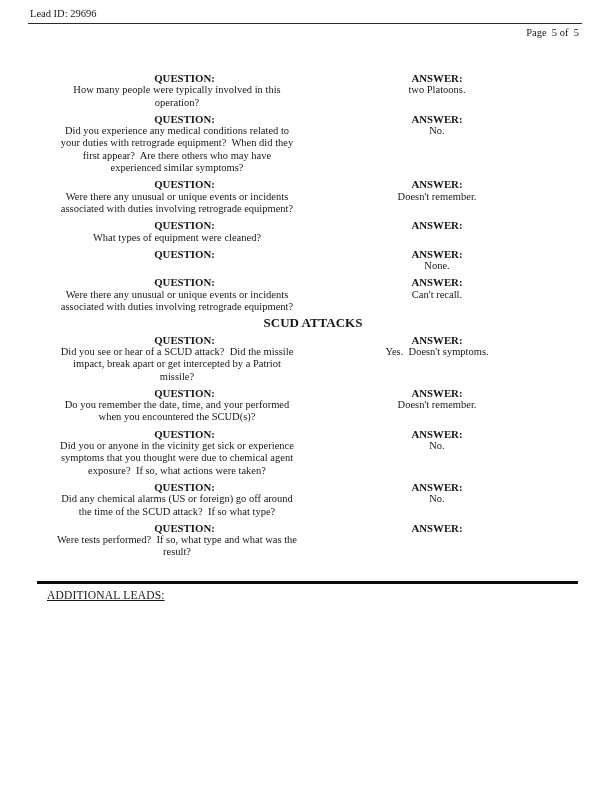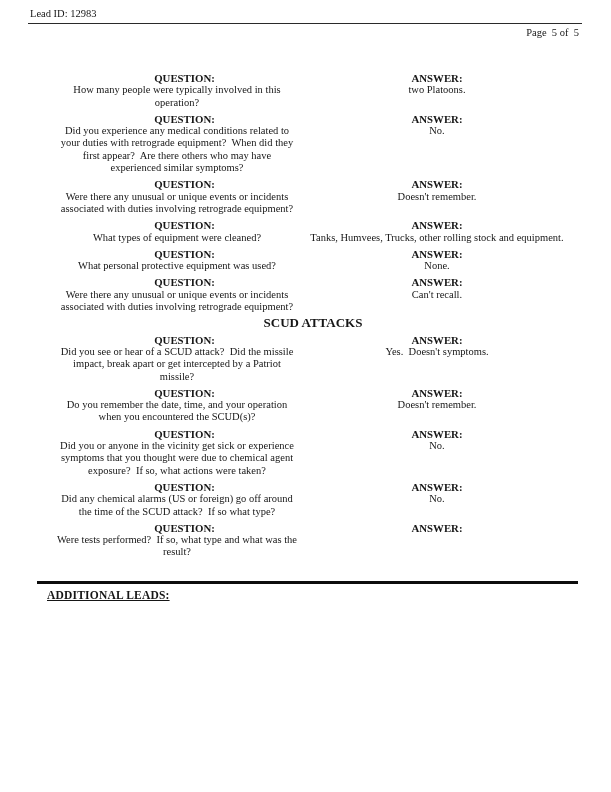--- a/index.html
+++ b/index.html
@@ -83,32 +83,32 @@
     top: 581px;
     left: 37px;
     width: 541px;
     height: 3px;
     background: #0d0d0d;
   }
   .additional {
     position: absolute;
     top: 589px;
     left: 47px;
-    font-weight: bold;
+    font-weight: normal;
     font-size: 11.5px;
     letter-spacing: 0.2px;
     text-decoration: underline;
   }
 </style>
 </head>
 <body>
 
 <div class="page">
 
-  <div class="lead-id">Lead ID: 12983</div>
+  <div class="lead-id">Lead ID: 29696</div>
   <div class="top-rule"></div>
   <div class="page-num">Page  5 of  5</div>
 
   <div class="content">
 
     <div class="qa">
       <div class="col-q">
         <div class="q-label">QUESTION:</div>
         <div class="q-text">How many people were typically involved in this operation?</div>
       </div>
@@ -140,28 +140,26 @@
       </div>
     </div>
 
     <div class="qa">
       <div class="col-q">
         <div class="q-label">QUESTION:</div>
         <div class="q-text">What types of equipment were cleaned?</div>
       </div>
       <div class="col-a">
         <div class="a-label">ANSWER:</div>
-        <div class="a-text">Tanks, Humvees, Trucks, other rolling stock and equipment.</div>
-      </div>
-    </div>
-
-    <div class="qa">
-      <div class="col-q">
-        <div class="q-label">QUESTION:</div>
-        <div class="q-text">What personal protective equipment was used?</div>
+      </div>
+    </div>
+
+    <div class="qa">
+      <div class="col-q">
+        <div class="q-label">QUESTION:</div>
       </div>
       <div class="col-a">
         <div class="a-label">ANSWER:</div>
         <div class="a-text">None.</div>
       </div>
     </div>
 
     <div class="qa">
       <div class="col-q">
         <div class="q-label">QUESTION:</div>
@@ -182,21 +180,21 @@
       </div>
       <div class="col-a">
         <div class="a-label">ANSWER:</div>
         <div class="a-text">Yes.  Doesn't symptoms.</div>
       </div>
     </div>
 
     <div class="qa">
       <div class="col-q">
         <div class="q-label">QUESTION:</div>
-        <div class="q-text">Do you remember the date, time, and your operation when you encountered the SCUD(s)?</div>
+        <div class="q-text">Do you remember the date, time, and your performed when you encountered the SCUD(s)?</div>
       </div>
       <div class="col-a">
         <div class="a-label">ANSWER:</div>
         <div class="a-text">Doesn't remember.</div>
       </div>
     </div>
 
     <div class="qa">
       <div class="col-q">
         <div class="q-label">QUESTION:</div>

